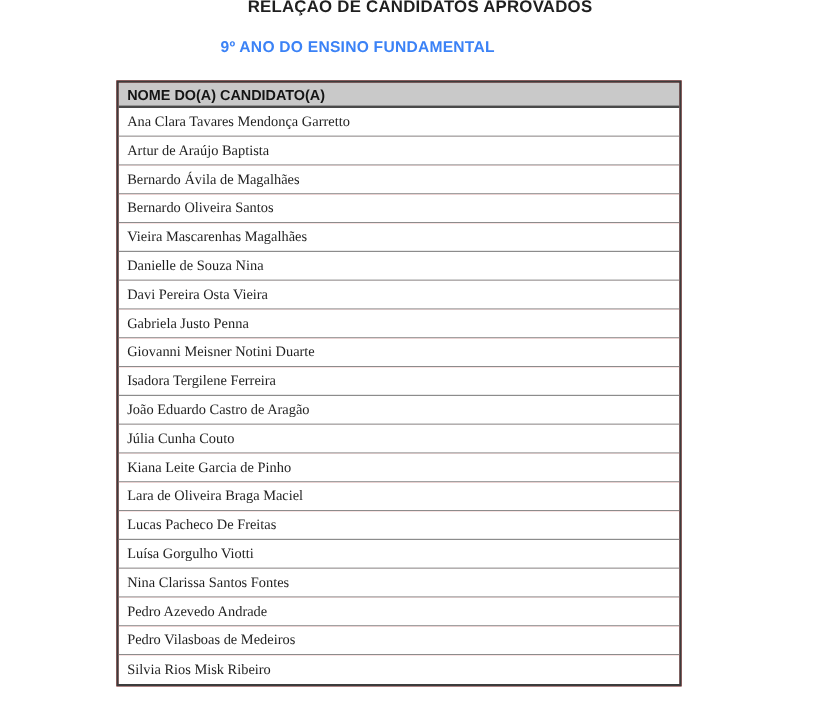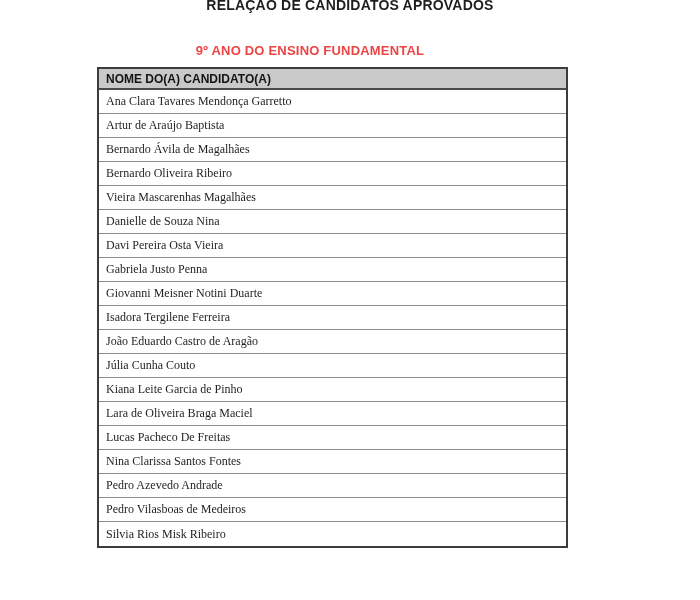--- a/index.html
+++ b/index.html
@@ -32,23 +32,23 @@
     line-height: 17px;
   }
   .doc-subtitle {
     position: absolute;
     top: 31px;
     left: 0;
     width: 596px;
     text-align: center;
     font-size: 13px;
     font-weight: bold;
-    color: #ef4444;
+    color: #3b82f6;
     letter-spacing: 0.2px;
-    margin: 12px;
+    margin: 0;
     line-height: 16px;
   }
   .candidates-table {
     position: absolute;
     left: 97px;
     top: 67px;
     width: 471px;
     border: 2px solid #3c3c3c;
     box-sizing: border-box;
     background: #ef4444;
@@ -90,32 +90,33 @@
   <h1 class="doc-title">RELAÇÃO DE CANDIDATOS APROVADOS</h1>
 
   <h2 class="doc-subtitle">9º ANO DO ENSINO FUNDAMENTAL</h2>
 
   <div class="candidates-table">
     <div class="table-header-row">NOME DO(A) CANDIDATO(A)</div>
     <div id="table-body">
         <div class="table-row">Ana Clara Tavares Mendonça Garretto</div>
         <div class="table-row">Artur de Araújo Baptista</div>
         <div class="table-row">Bernardo Ávila de Magalhães</div>
-        <div class="table-row">Bernardo Oliveira Ribeiro</div>
+        <div class="table-row">Bernardo Oliveira Santos</div>
         <div class="table-row">Vieira Mascarenhas Magalhães</div>
         <div class="table-row">Danielle de Souza Nina</div>
         <div class="table-row">Davi Pereira Osta Vieira</div>
         <div class="table-row">Gabriela Justo Penna</div>
         <div class="table-row">Giovanni Meisner Notini Duarte</div>
         <div class="table-row">Isadora Tergilene Ferreira</div>
         <div class="table-row">João Eduardo Castro de Aragão</div>
         <div class="table-row">Júlia Cunha Couto</div>
         <div class="table-row">Kiana Leite Garcia de Pinho</div>
         <div class="table-row">Lara de Oliveira Braga Maciel</div>
         <div class="table-row">Lucas Pacheco De Freitas</div>
+        <div class="table-row">Luísa Gorgulho Viotti</div>
         <div class="table-row">Nina Clarissa Santos Fontes</div>
         <div class="table-row">Pedro Azevedo Andrade</div>
         <div class="table-row">Pedro Vilasboas de Medeiros</div>
         <div class="table-row">Silvia Rios Misk Ribeiro</div>
       </div>
   </div>
 
 </div>
 
 </body></html>

